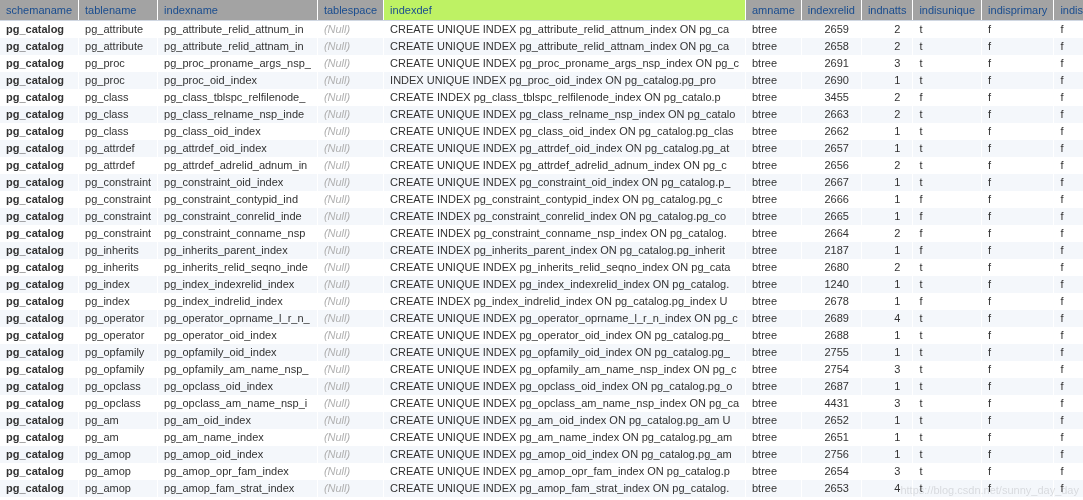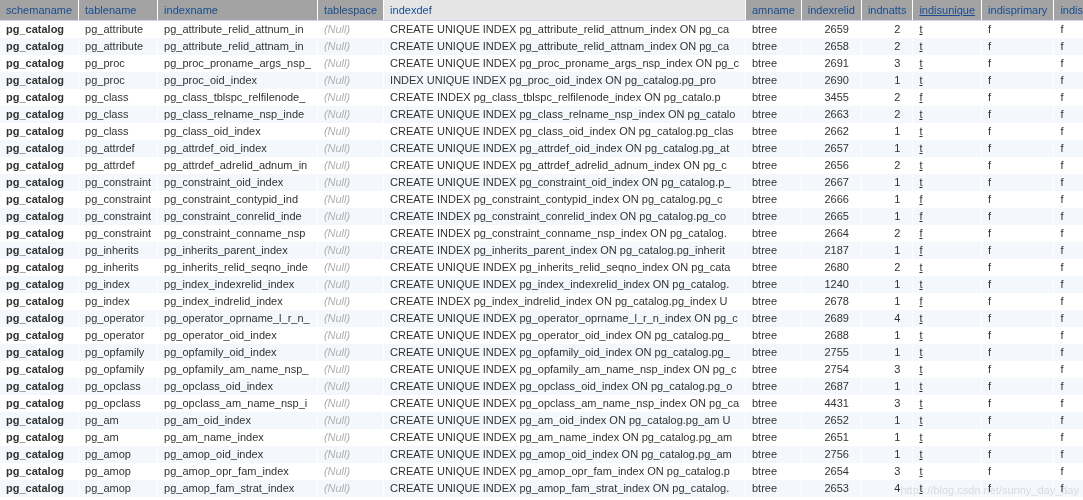--- a/index.html
+++ b/index.html
@@ -27,42 +27,42 @@
   }
   .header .cell {
     background: #a3a3a3;
     color: #1a4d8f;
     font-weight: normal;
     border-bottom: 1px solid #d0d7e2;
     padding: 4px 6px;
     cursor: pointer;
   }
   .header .cell.sorted {
-    background: #e5e5e5;
+    background: #bef264;
   }
   .null { color: #b0b0b0; font-style: italic; margin-left: 8px; }
   .num { text-align: right; padding-right: 12px; margin-top: 32px; }
   .watermark {
     position: absolute;
     right: 4px;
     bottom: 4px;
     color: rgba(0,0,0,0.12);
     font-size: 11px;
     pointer-events: none;
   }
   
   .c0 { width: 100px; font-weight: bold; }
   .c1 { width: 100px; }
   .c2 { width: 155px; }
   .c3 { width: 60px; }
   .c4 { width: 310px; }
   .c5 { width: 60px; }
   .c6 { width: 70px; }
   .c7 { width: 60px; }
-  .c8 { width: 70px; text-decoration: underline; }
+  .c8 { width: 70px; }
   .c9 { width: 70px; margin-top: 40px; }
   .c10{ width: 42px; }
 </style>
 </head>
 <body>
 
 <div class="grid" id="grid-root">
     <div class="row header">
       <div class="cell c0">schemaname</div>
       <div class="cell c1">tablename</div>

